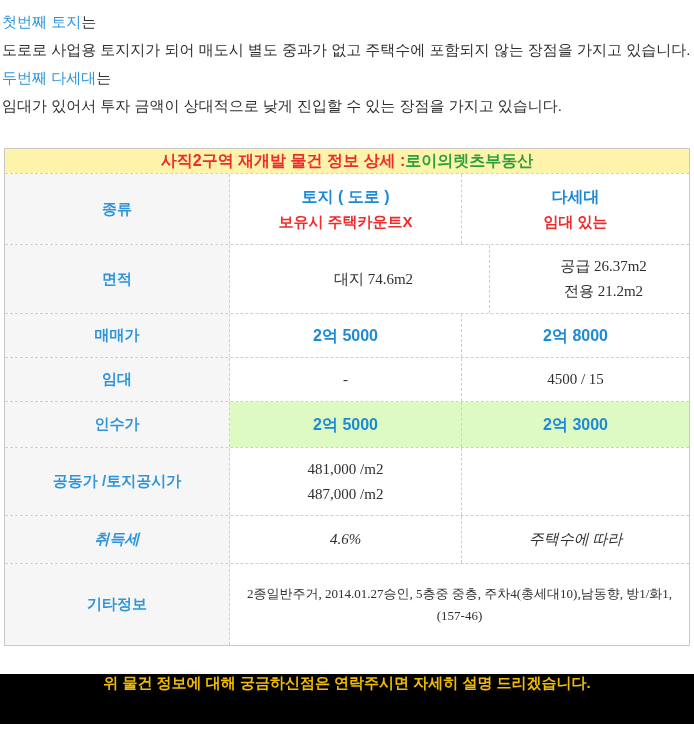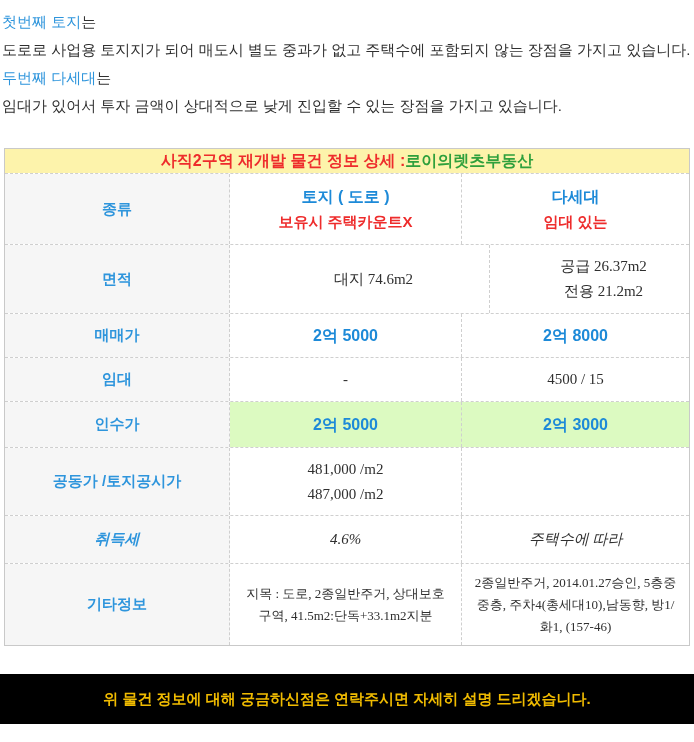--- a/index.html
+++ b/index.html
@@ -50,21 +50,21 @@
   .r-takeover .c2, .r-takeover .c3 { background: #dcfac1; }
   .r-official { height: 68px; }
   .r-tax { height: 48px; font-style: italic; }
   .r-etc { height: 82px; }
   .r-etc .val { font-size: 13px; line-height: 22px; padding: 0 12px; }
   
   .footer {
     margin-top: 28px;
     height: 50px; width: 694px;
     background: #000;
-    display: flex; align-items: center; justify-content: center;
+    display: flex; align-items: flex-start; justify-content: center;
   }
   .footer span { color: #f0bb00; font-weight: bold; font-size: 15px; }
 </style>
 </head>
 <body>
 
 <div class="intro">
   <p><span class="hl-blue">첫번째 토지</span><span>는</span></p>
   <p>도로로 사업용 토지지가 되어 매도시 별도 중과가 없고 주택수에 포함되지 않는 장점을 가지고 있습니다.</p>
   <p><span class="hl-blue">두번째 다세대</span><span>는</span></p>
@@ -160,23 +160,20 @@
       </div>
     <div class="cell c3">
         <div class="val">주택수에 따라</div>
       </div>
   </div>
 
   <div class="row r-etc">
     <div class="cell c1">
         <span class="label-text">기타정보</span>
       </div>
-    <div class="cell c2">
-        <div class="val">지목 : 도로, 2종일반주거, 상대보호구역, 41.5m2:단독+33.1m2지분</div>
-      </div>
     <div class="cell c3">
         <div class="val">2종일반주거, 2014.01.27승인, 5층중 중층, 주차4(총세대10),남동향, 방1/화1, (157-46)</div>
       </div>
   </div>
 
 </div>
 
 <div class="footer">
   <span>위 물건 정보에 대해 궁금하신점은 연락주시면 자세히 설명 드리겠습니다.</span>
 </div>

